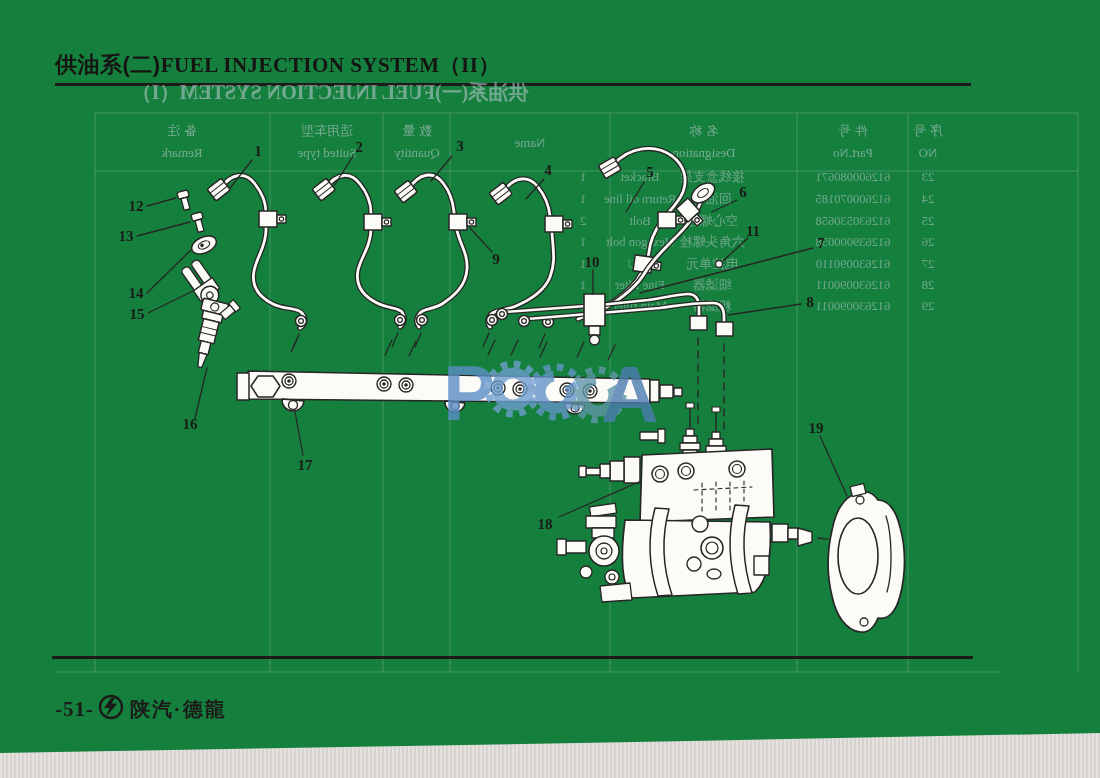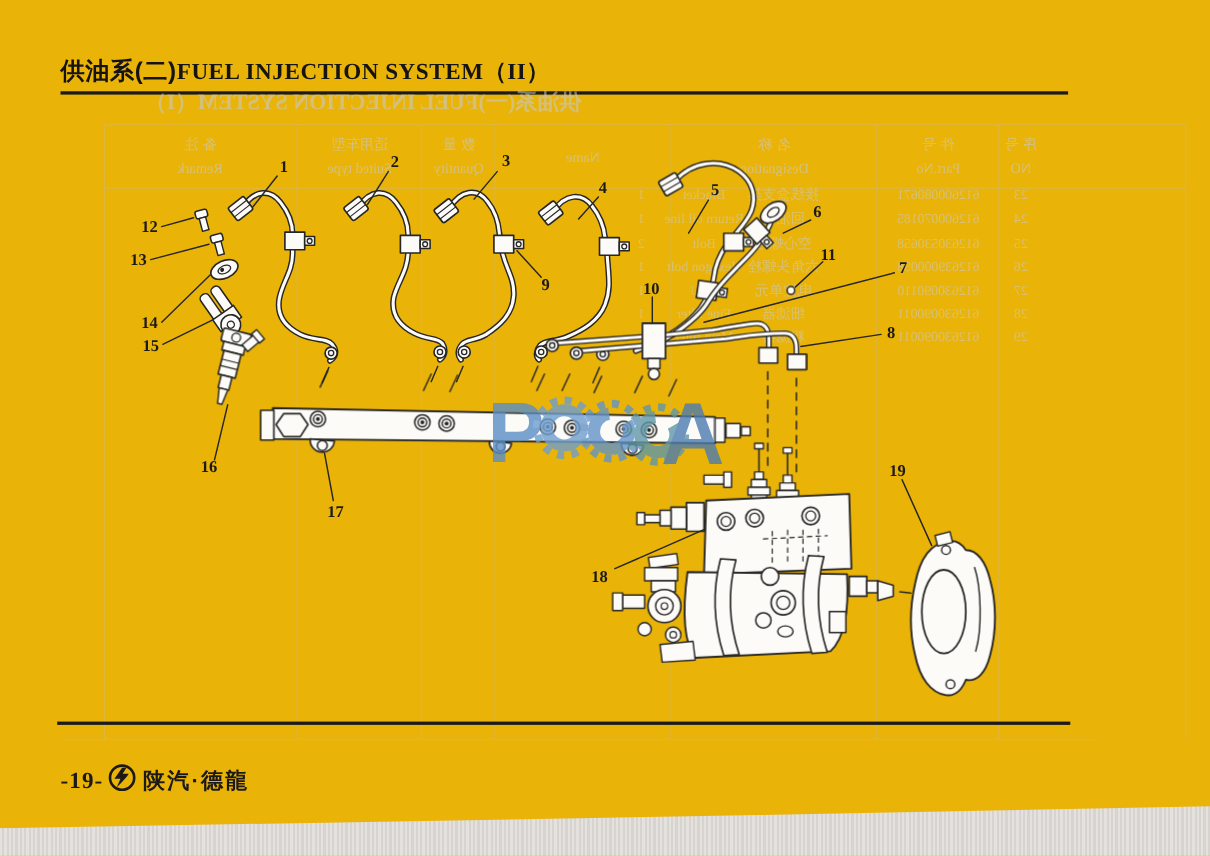--- a/index.html
+++ b/index.html
@@ -4,21 +4,21 @@
 <style>
   html,body{margin:0;padding:0;}
   body{
     width:1100px;height:778px;overflow:hidden;position:relative;
     background:#dbd7d3;
     background-image:repeating-linear-gradient(90deg,rgba(255,255,255,.25) 0 2px,rgba(0,0,0,.02) 2px 4px);
     font-family:"Liberation Serif", serif;
   }
   .page{
     position:absolute;left:0;top:0;width:1100px;height:778px;
-    background:#eab308;
+    background:#15803d;
     clip-path:polygon(0 0,1100px 0,1100px 733px,690px 741px,0 753px);
   }
   .title{
     position:absolute;left:55px;top:50px;white-space:nowrap;
     font-weight:bold;color:#151413;letter-spacing:.5px;
   }
   .title .zh{font-size:22px;font-family:"Liberation Sans",sans-serif;}
   .title .en{font-size:21px;font-family:"Liberation Serif",serif;}
   .rule-top{position:absolute;left:55px;top:83px;width:916px;height:3px;background:#1c1b1a;}
   .rule-bottom{position:absolute;left:52px;top:656px;width:921px;height:3px;background:#1c1b1a;}
@@ -437,21 +437,21 @@
         <circle r="25" fill="none" stroke="#5f97a8" stroke-width="7" stroke-dasharray="6.5 6.6"></circle>
         <circle r="16" fill="none" stroke="#5f97a8" stroke-width="11" stroke-dasharray="82 19" stroke-dashoffset="9.5"></circle>
       </g>
       <text x="601" y="422" font-family="Liberation Sans, sans-serif" font-weight="bold" font-size="80" fill="#4b7cb0">A</text>
     </g>
   </svg>
 
   <div class="rule-bottom"></div>
 
   <div class="footer">
-    <span class="num">-19-</span>
+    <span class="num">-51-</span>
     <span class="logo">
       <svg width="26" height="26" viewBox="0 0 26 26">
         <circle cx="13" cy="13" r="11" fill="none" stroke="#1b1a19" stroke-width="2.4"></circle>
         <path d="M13,4 L6,14 L11.5,14 L8,22 C13,17.5 18,11.5 19,9.5 L13.5,9.5 L17,4 Z" fill="#1b1a19"></path>
       </svg>
     </span>
     <span class="brand">陕汽·德龍</span>
   </div>
 
 </div>

